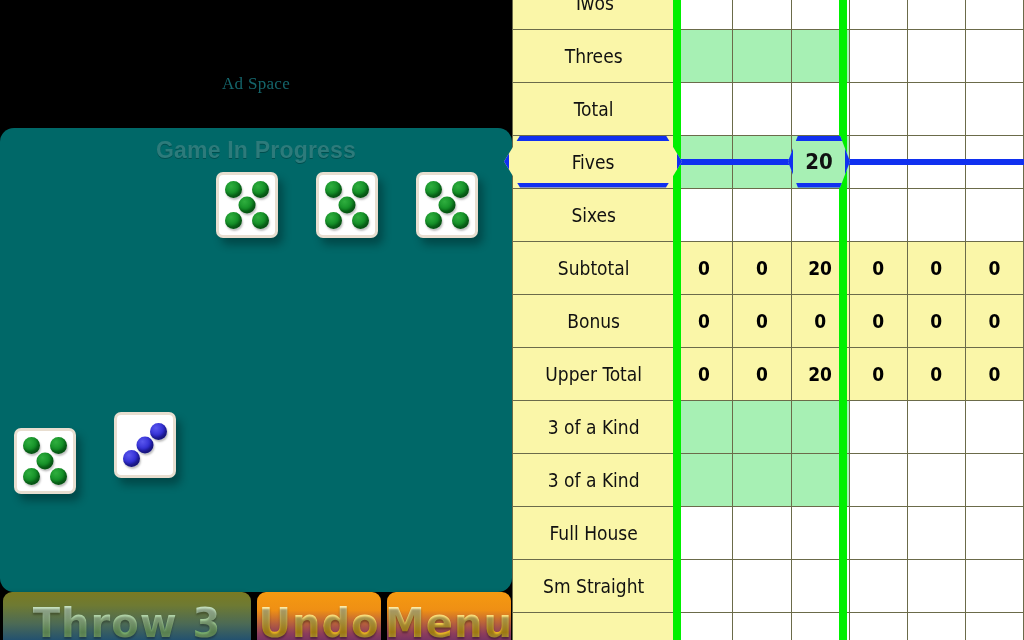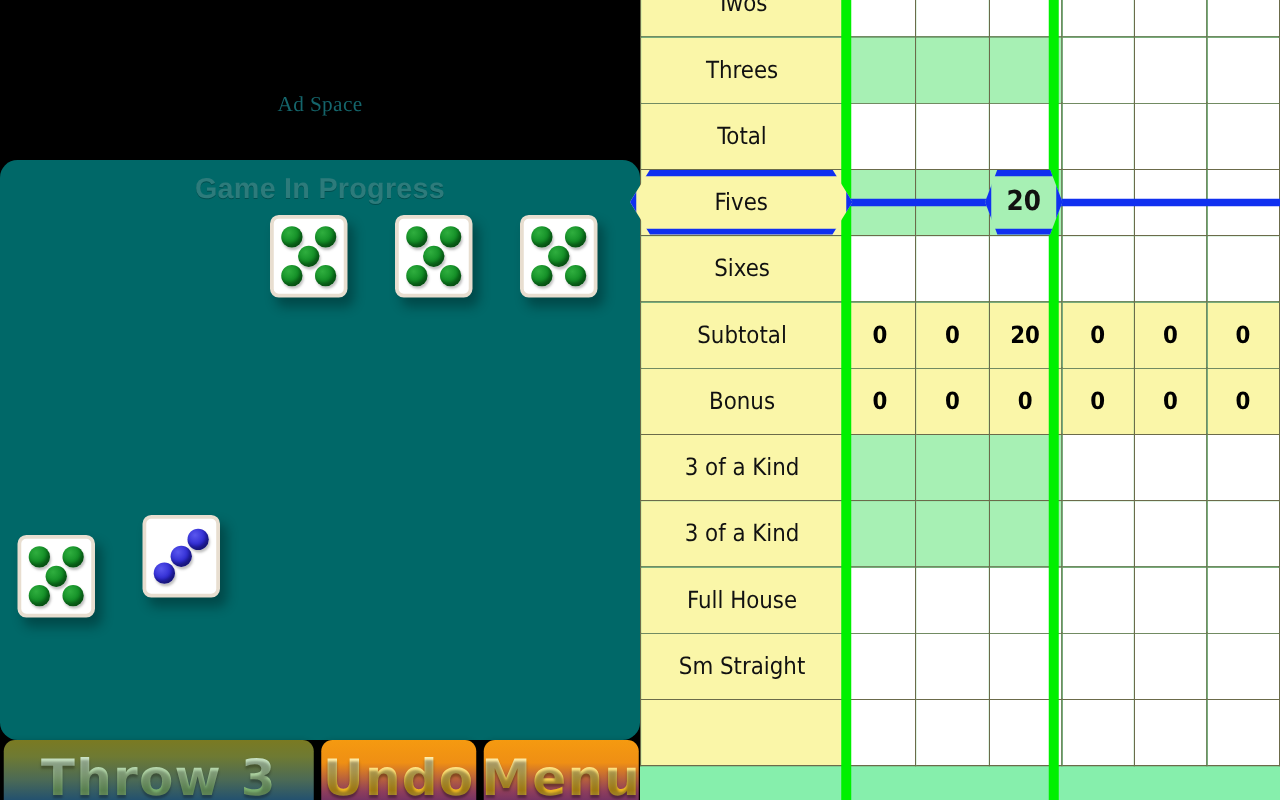--- a/index.html
+++ b/index.html
@@ -112,21 +112,21 @@
   #undo-button .lbl, #menu-button .lbl {
     background:linear-gradient(180deg,#fff7d0 0%,#ffe070 40%,#f0b81e 70%,#ffe98a 100%);
     -webkit-background-clip:text; background-clip:text;
     -webkit-text-fill-color:transparent; color:transparent;
     text-shadow:0 2px 2px rgba(0,0,0,.35);
   }
 
   
   #scorecard {
     position:absolute; left:512px; top:0; width:512px; height:640px;
-    background:#86efac;
+    background:#404040;
   }
   #score-table {
     position:absolute; left:0; top:-24px;
     width:512px;
     border-collapse:collapse;
     table-layout:fixed;
   }
   #score-table tr { height:53px; }
   #score-table td {
     border:1px solid #6b6b4a;
@@ -321,20 +321,29 @@
           </tr>
           <tr class="total-row">
             <td class="label-cell">Bonus</td>
             <td class="score-cell">0</td>
             <td class="score-cell">0</td>
             <td class="score-cell">0</td>
             <td class="score-cell">0</td>
             <td class="score-cell">0</td>
             <td class="score-cell">0</td>
           </tr>
+          <tr class="total-row">
+            <td class="label-cell">Upper Total</td>
+            <td class="score-cell">0</td>
+            <td class="score-cell">0</td>
+            <td class="score-cell">20</td>
+            <td class="score-cell">0</td>
+            <td class="score-cell">0</td>
+            <td class="score-cell">0</td>
+          </tr>
           <tr>
             <td class="label-cell">3 of a Kind</td>
             <td class="score-cell avail"></td>
             <td class="score-cell avail"></td>
             <td class="score-cell avail"></td>
             <td class="score-cell"></td>
             <td class="score-cell"></td>
             <td class="score-cell"></td>
           </tr>
           <tr>

